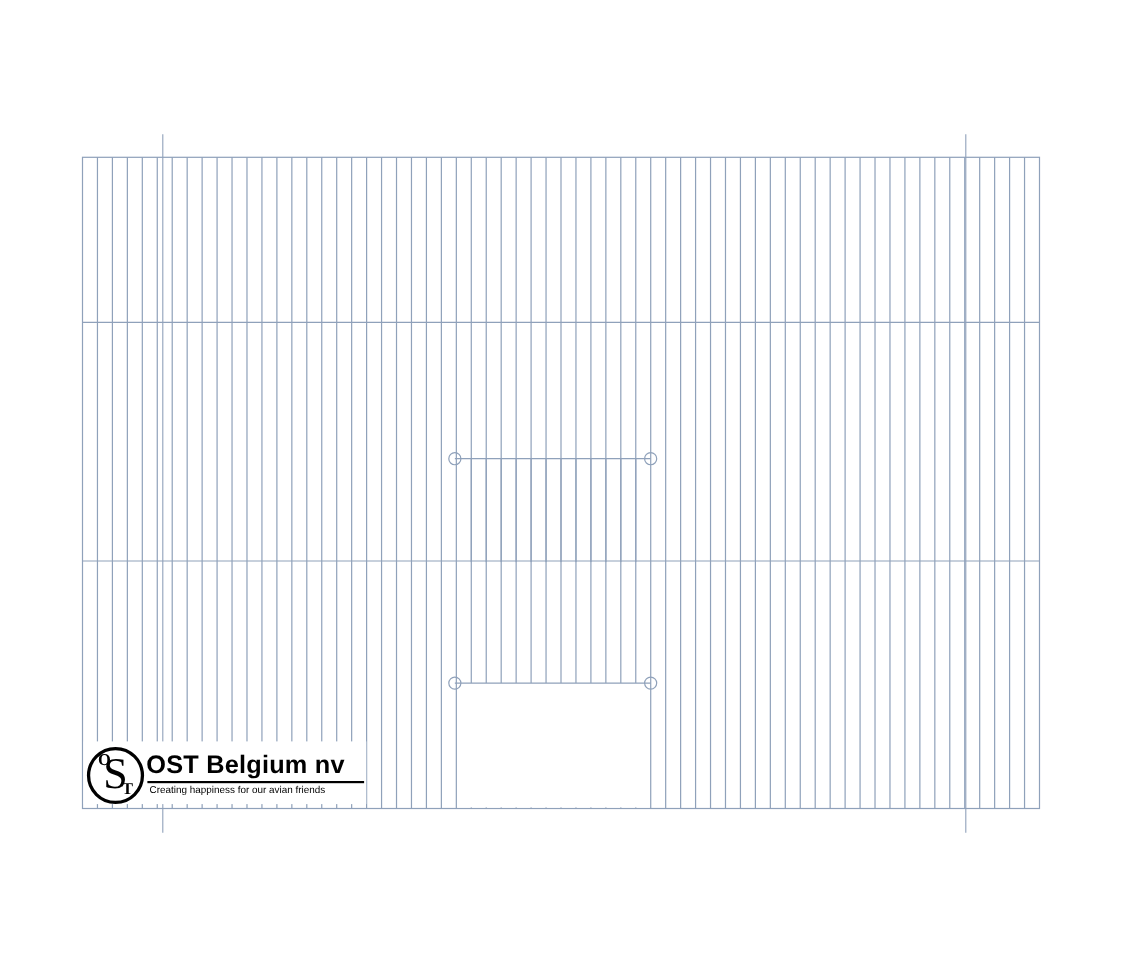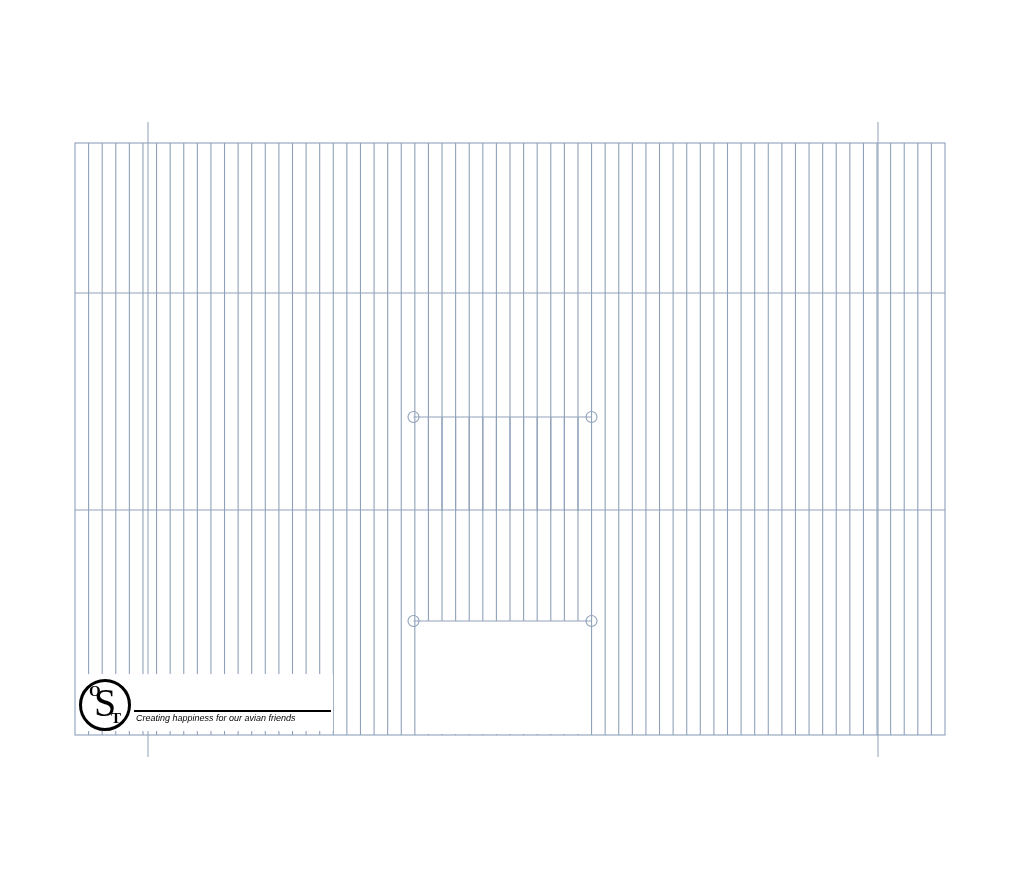--- a/index.html
+++ b/index.html
@@ -50,21 +50,20 @@
     left: 134px; top: 710px;
     width: 197px; height: 1.5px;
     background: #000;
   }
   .brand-tagline {
     position: absolute;
     left: 136px; top: 713px;
     font-size: 9px; line-height: 10px;
     color: #000;
     white-space: nowrap;
-    font-style: italic;
   }
 </style>
 </head>
 <body>
 
 <div class="page">
 
   <svg class="drawing-svg" width="1024" height="878" viewBox="0 0 1024 878" xmlns="http://www.w3.org/2000/svg">
       <g stroke="#8fa1ba" stroke-width="1.1" fill="none">
         <rect x="75" y="143" width="870" height="592"></rect>
@@ -160,16 +159,17 @@
         <line x1="577.96875" y1="417" x2="577.96875" y2="621"></line>
       </g>
       <rect x="76" y="674" width="257" height="57" fill="#ffffff" stroke="none"></rect>
     </svg>
 
   <div class="logo-circle">
     <span class="mono-o">O</span>
     <span class="mono-s">S</span>
     <span class="mono-t">T</span>
   </div>
+  <div class="brand-name">OST Belgium nv</div>
   <div class="brand-rule"></div>
   <div class="brand-tagline">Creating happiness for our avian friends</div>
 
 </div>
 
 </body></html>

